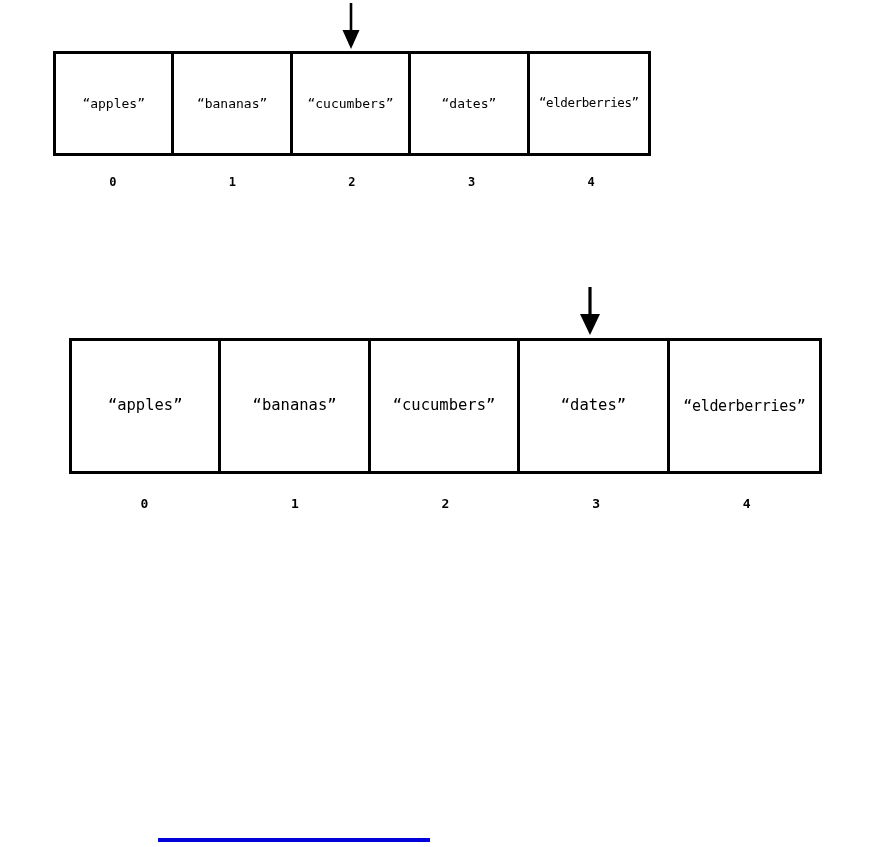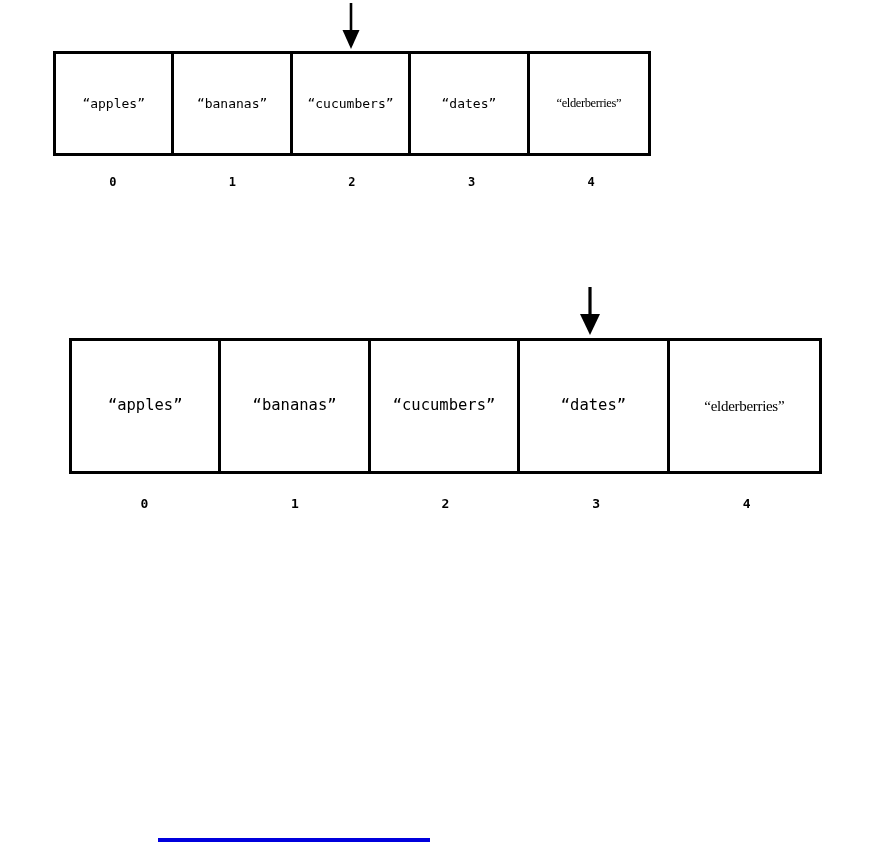--- a/index.html
+++ b/index.html
@@ -50,21 +50,20 @@
     display: flex;
     align-items: center;
     justify-content: center;
     background: #ffffff;
     border-right: 3px solid #000000;
     overflow: hidden;
     white-space: nowrap;
   }
   .array-cell:last-child {
     border-right: none;
-    font-family: Liberation Serif, serif;
   }
   .cell-text {
     display: block;
     text-align: center;
     letter-spacing: 0px;
     line-height: 1;
   }
 
   
   .index-row {

